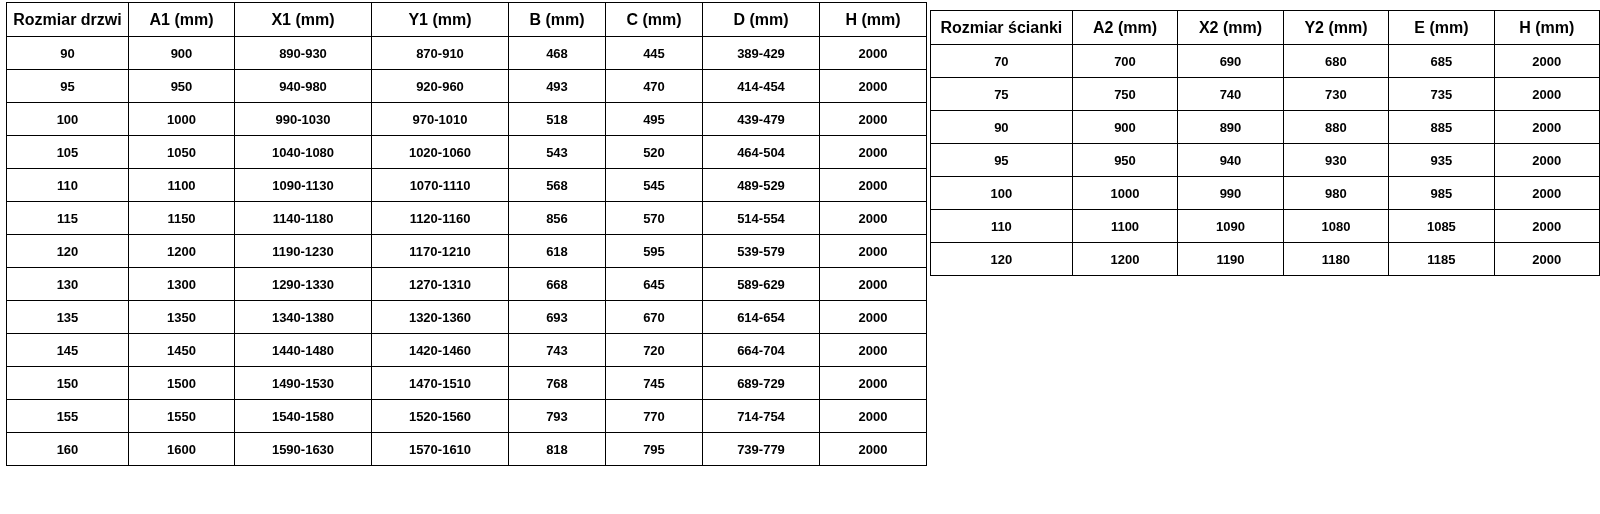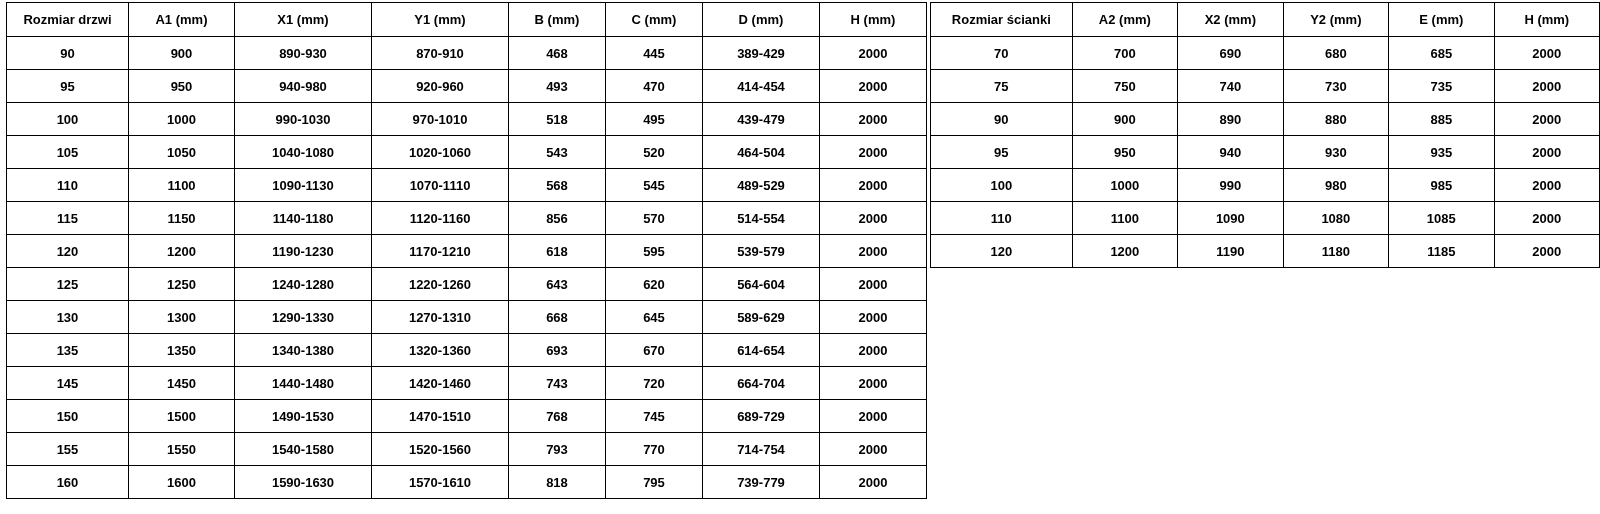--- a/index.html
+++ b/index.html
@@ -21,40 +21,40 @@
   }
   .table-wrap {
     position: absolute;
   }
   #doors-table-wrap {
     left: 6px;
     top: 2px;
   }
   #walls-table-wrap {
     left: 930px;
-    top: 2px;
+    top: 10px;
   }
   table {
     border-collapse: collapse;
     table-layout: fixed;
   }
   table td, table th {
     border: 1px solid #000000;
     text-align: center;
     vertical-align: middle;
     font-size: 13px;
     font-weight: bold;
     padding: 0;
     height: 32px;
     background: #ffffff;
     white-space: nowrap;
   }
   table thead th {
     height: 33px;
-    font-size: 13px;
+    font-size: 16px;
     font-weight: bold;
   }
   table tbody td {
     font-weight: bold;
   }
   
   #doors-table col.c0 { width: 122px; }
   #doors-table col.c1 { width: 106px; }
   #doors-table col.c2 { width: 137px; }
   #doors-table col.c3 { width: 137px; }
@@ -164,30 +164,20 @@
             <td>120</td>
             <td>1200</td>
             <td>1190-1230</td>
             <td>1170-1210</td>
             <td>618</td>
             <td>595</td>
             <td>539-579</td>
             <td>2000</td>
           </tr>
           <tr>
-            <td>125</td>
-            <td>1250</td>
-            <td>1240-1280</td>
-            <td>1220-1260</td>
-            <td>643</td>
-            <td>620</td>
-            <td>564-604</td>
-            <td>2000</td>
-          </tr>
-          <tr>
             <td>130</td>
             <td>1300</td>
             <td>1290-1330</td>
             <td>1270-1310</td>
             <td>668</td>
             <td>645</td>
             <td>589-629</td>
             <td>2000</td>
           </tr>
           <tr>

